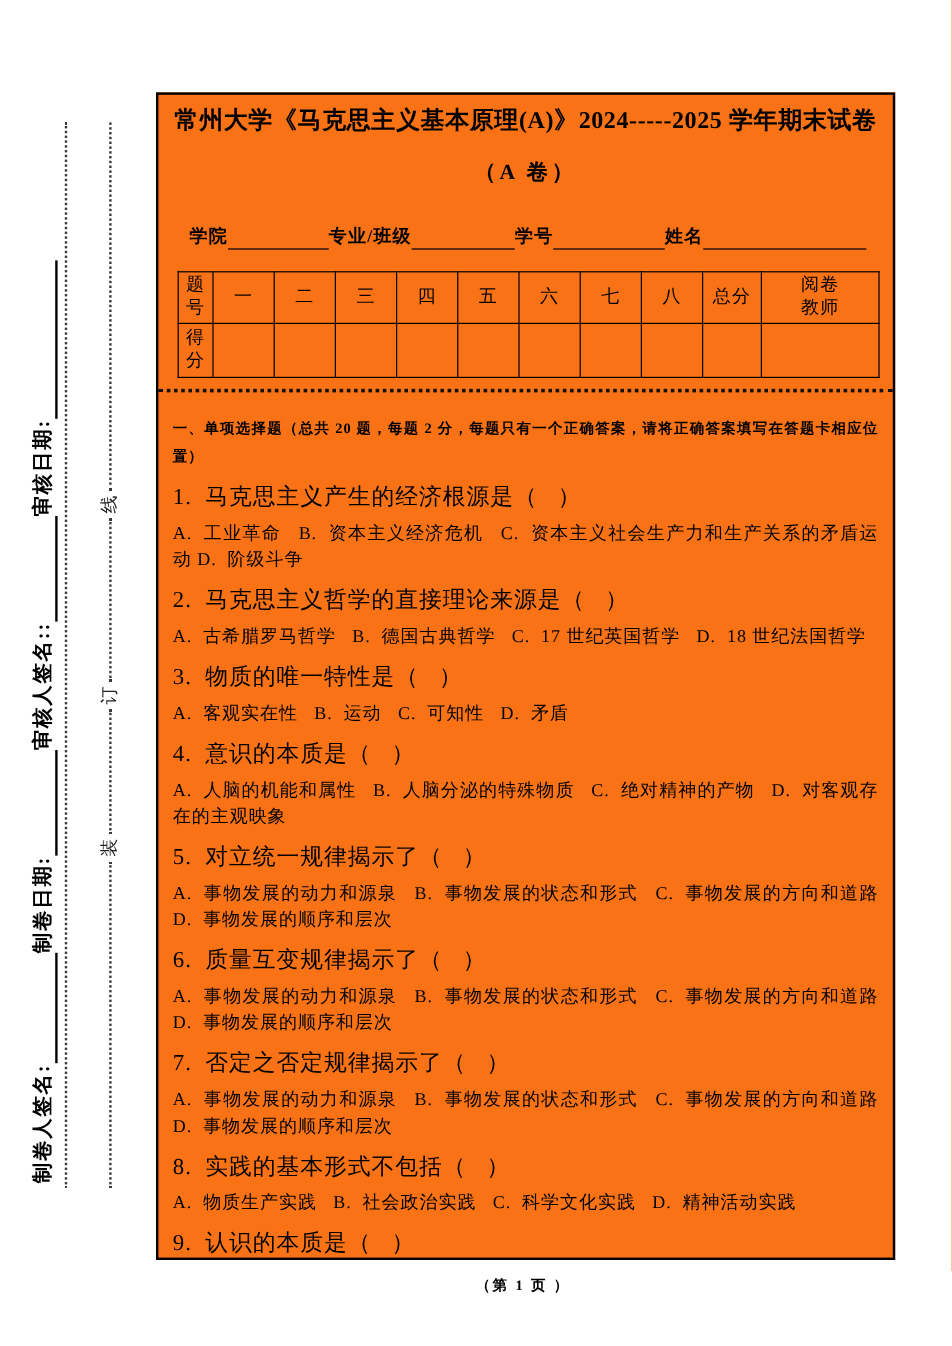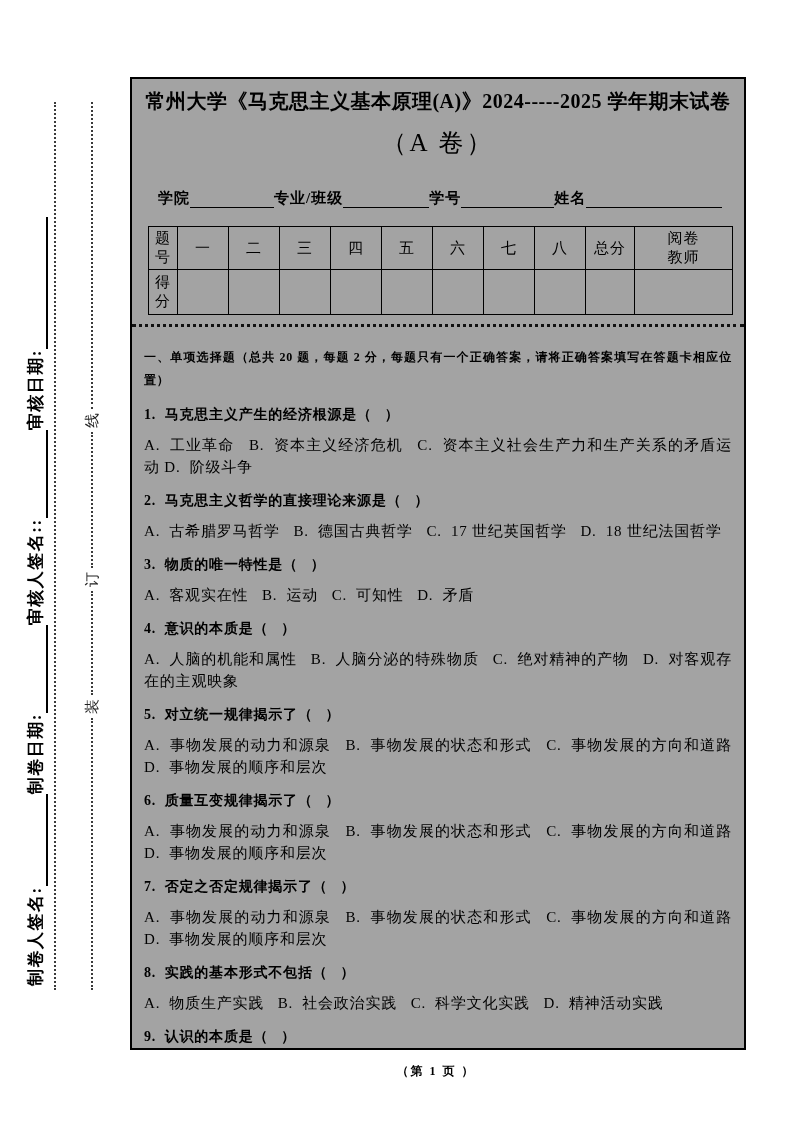--- a/index.html
+++ b/index.html
@@ -30,29 +30,29 @@
     display:flex;align-items:center;
     font-size:15px;color:#222;letter-spacing:0;
   }
   .dotseg{border-top:2.4px dotted #3a3a3a;height:0;}
   .ds-1{width:272px}.ds-2{width:104px}.ds-3{width:136px}.ds-4{flex:1}
   .binding-strip .b-char{padding:0 4px;line-height:20px;}
 
   
   .sheet{
     position:absolute;left:130px;top:77px;width:612px;height:969px;
-    border:2px solid #000;background:#a3a3a3;overflow:hidden;
+    border:2px solid #000;background:#f97316;overflow:hidden;
   }
   .title{
     margin:9px 10px 0;text-align:center;
     font-size:20px;font-weight:bold;line-height:26px;letter-spacing:0.5px;
   }
   .subtitle{
     margin-top:17px;text-align:center;
-    font-size:25px;font-weight:normal;letter-spacing:3px;line-height:24px;
+    font-size:18px;font-weight:bold;letter-spacing:3px;line-height:24px;
   }
   .info-line{
     display:flex;align-items:flex-end;margin:33px 22px 0 26px;
     font-size:15px;font-weight:bold;line-height:20px;letter-spacing:1px;white-space:nowrap;
   }
   .info-blank{border-bottom:1.8px solid #000;height:18px;}
   .ib-1{width:84px}.ib-2{width:86px}.ib-3{width:93px}.ib-4{flex:1}
 
   table.score{
     border-collapse:collapse;margin:18px 0 0 16px;
@@ -70,23 +70,22 @@
   .dotted-sep{
     margin-top:9px;height:0;border-top:3px dotted #111;
   }
 
   .body-text{margin:0 12px;}
   .section-title{
     margin-top:19px;font-size:12px;font-weight:bold;line-height:23px;
     letter-spacing:0.8px;text-align:justify;white-space:pre-wrap;
   }
   .q-stem{
-    margin:12px 0 0;font-size:14px;line-height:22px;letter-spacing:0.8px;
+    margin:12px 0 0;font-size:19px;line-height:22px;letter-spacing:0.8px;
     white-space:pre-wrap;
-    font-weight:bold;
   }
   .q-options{
     margin:8px 0 0;font-size:15px;line-height:22px;letter-spacing:0.8px;
     white-space:pre-wrap;text-align:justify;
   }
 
   .page-footer{
     position:absolute;left:130px;top:1063px;width:612px;text-align:center;
     font-size:12px;font-weight:bold;letter-spacing:2px;
   }

